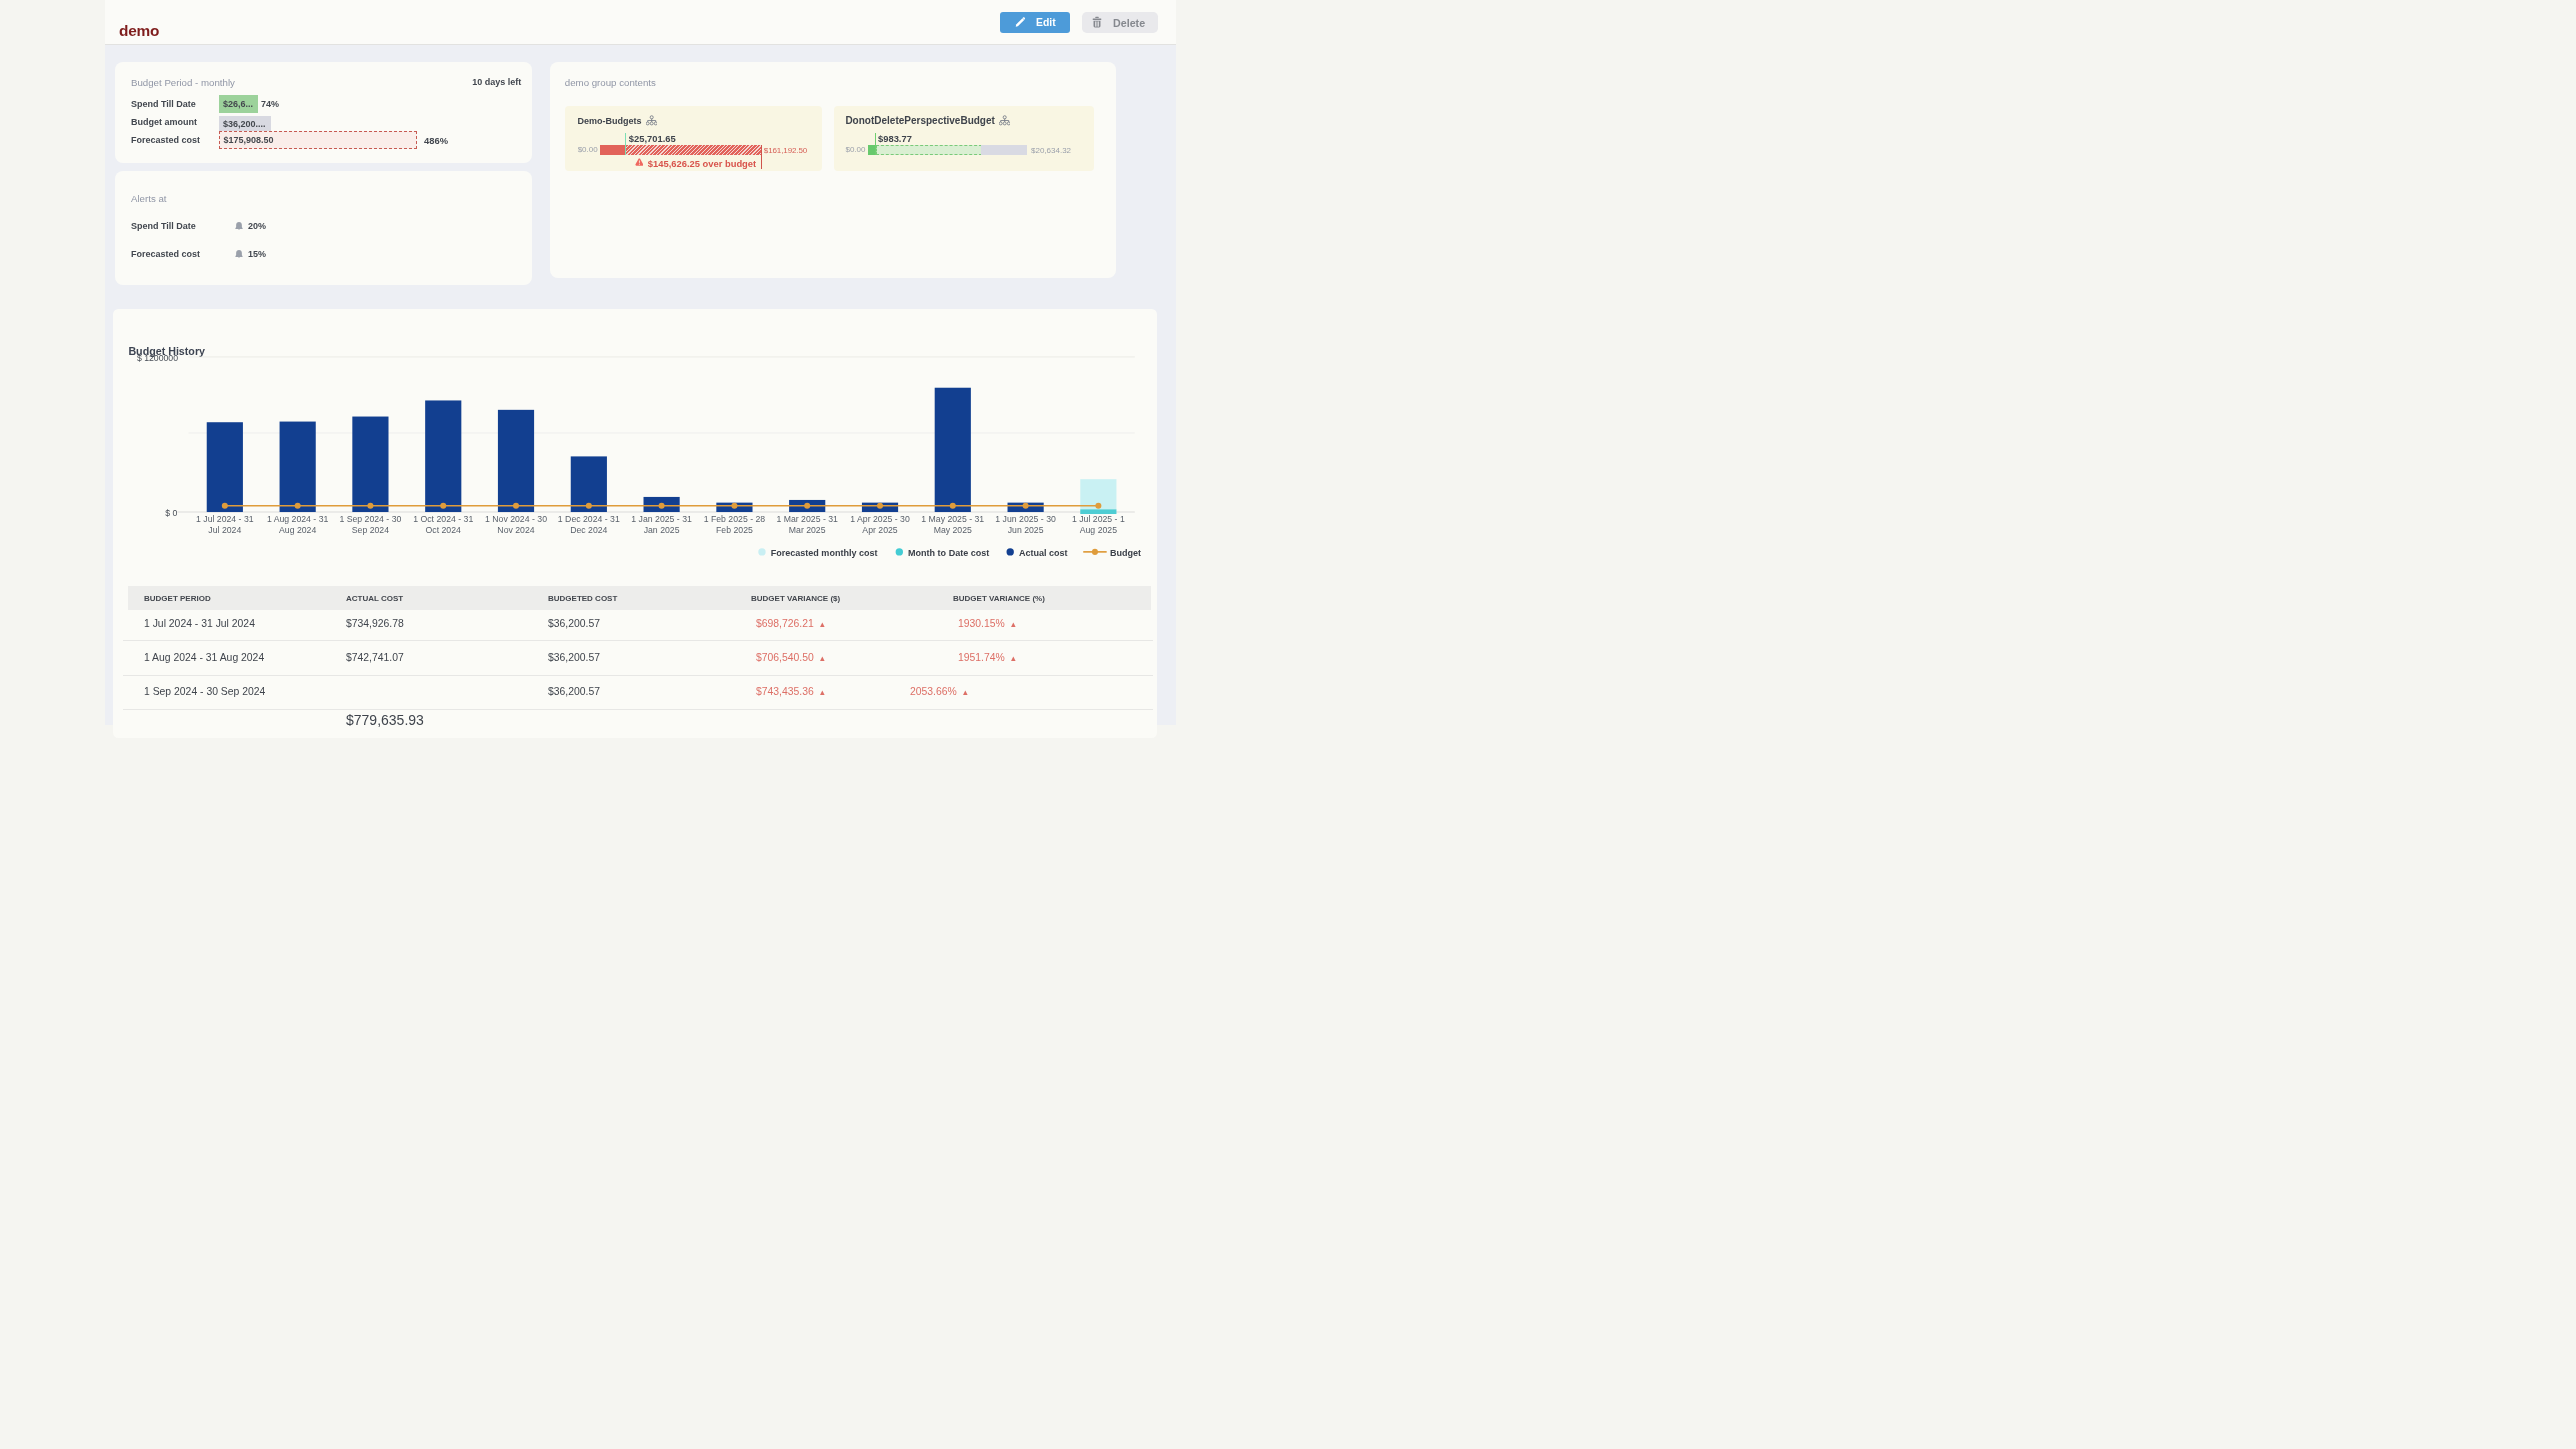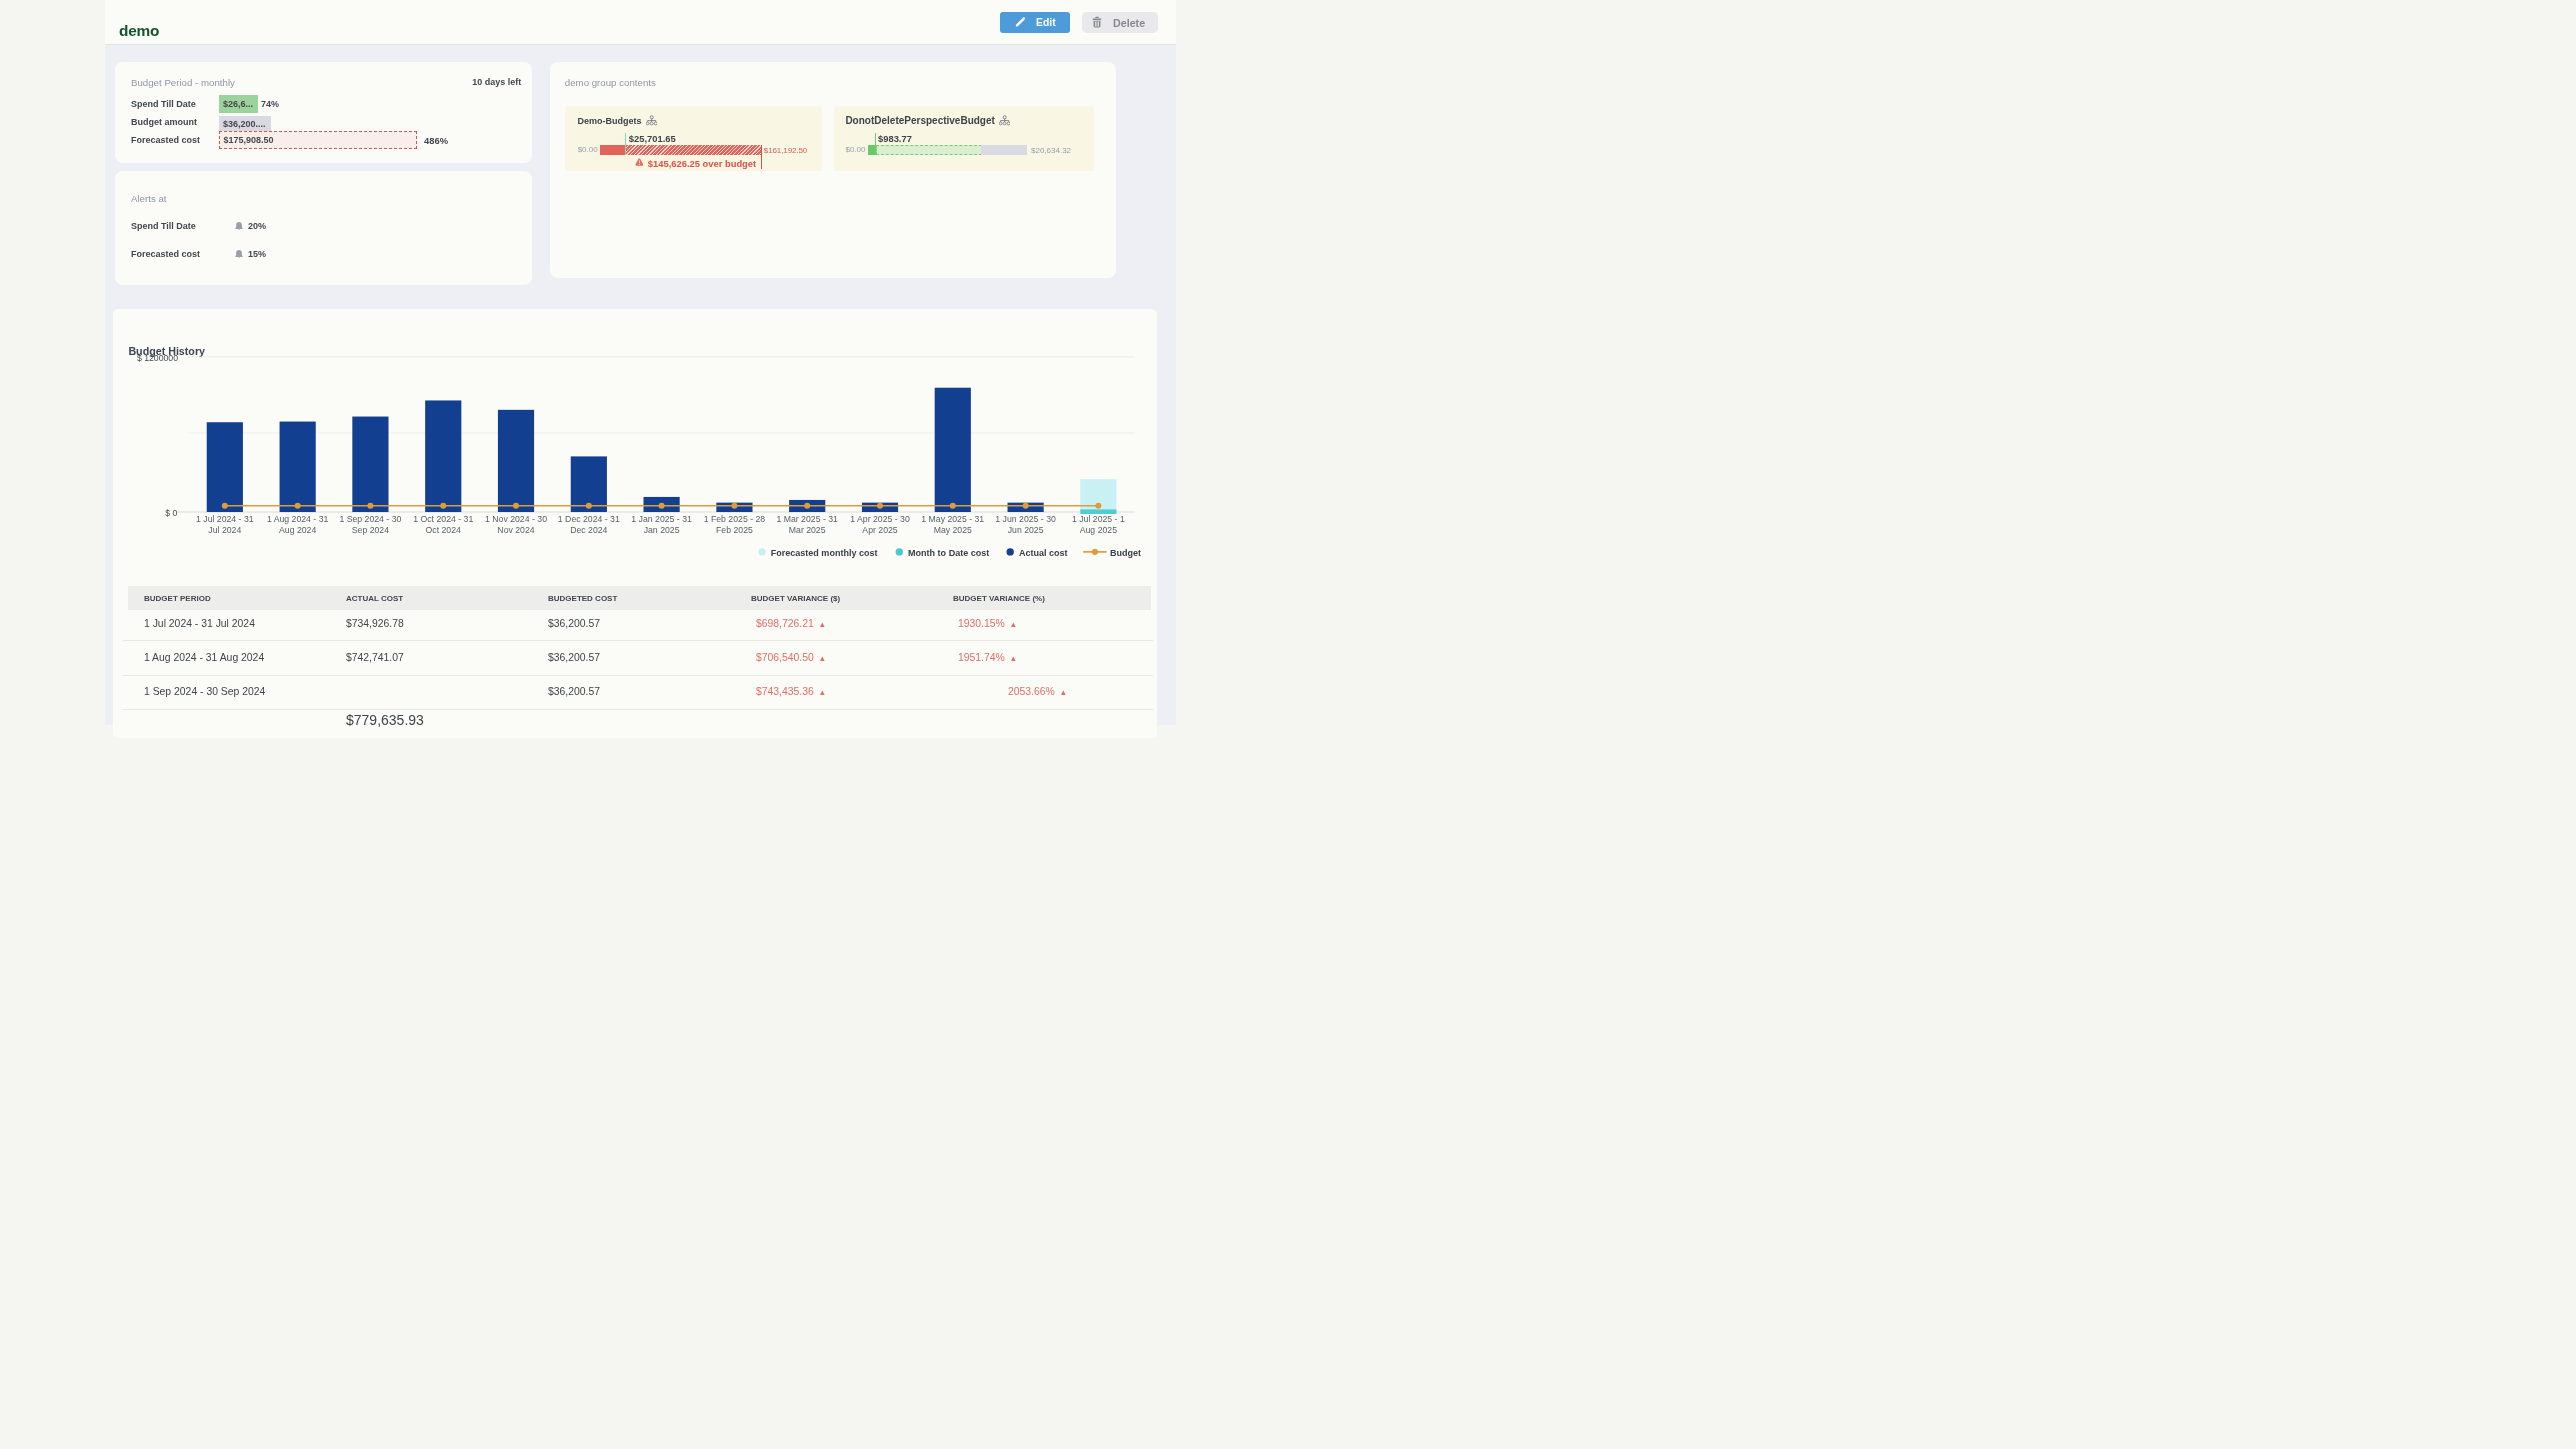--- a/index.html
+++ b/index.html
@@ -9,21 +9,21 @@
   .card { position:absolute; background:#fbfbf7; border-radius:8px; }
   .sect { color:#9096a6; font-size:9.7px; }
   .lbl  { color:#42474f; font-size:9px; font-weight:bold; }
 </style>
 </head>
 <body>
 
 <div class="abs" style="left:105px;top:0;width:1071px;height:725px;background:#edeff4;"></div>
 
 <div class="abs" style="left:105px;top:0;width:1071px;height:45px;background:#fbfbf8;border-bottom:0.7px solid #e2e2e0;"></div>
-<div class="abs" style="left:119px;top:22px;font-size:15.4px;letter-spacing:-0.2px;font-weight:bold;color:#14532d;">demo</div>
+<div class="abs" style="left:119px;top:22px;font-size:15.4px;letter-spacing:-0.2px;font-weight:bold;color:#7f1d1d;">demo</div>
 
 <div class="abs" style="left:1000px;top:12px;width:70px;height:21px;background:#4d9bd9;border-radius:3px;">
   <svg class="abs" style="left:14px;top:3.4px;" width="13.4" height="13.4" viewBox="0 0 20 20">
     <path d="M3.2 14.2 L12.6 4.8 L15.2 7.4 L5.8 16.8 L2.6 17.4 Z" fill="#fff"></path>
     <path d="M13.5 3.9 c0.6-0.6 1.6-0.6 2.2 0 l0.4 0.4 c0.6 0.6 0.6 1.6 0 2.2 l-0.7 0.7 -2.6-2.6 Z" fill="#fff"></path>
   </svg>
   <div class="abs" style="left:36px;top:4.7px;font-size:10.4px;font-weight:bold;color:#fff;">Edit</div>
 </div>
 
 <div class="abs" style="left:1082px;top:12px;width:76px;height:21px;background:#e9e9ec;border-radius:4.7px;">
@@ -222,17 +222,17 @@
 <div class="abs" style="left:958px;top:618px;font-size:10.4px;color:#dd6f66;">1930.15%<span style="font-size:7.7px;margin-left:4.7px;">▲</span></div>
 <div class="abs" style="left:144px;top:652px;font-size:10.4px;color:#3f444c;">1 Aug 2024 - 31 Aug 2024</div>
 <div class="abs" style="left:346px;top:652px;font-size:10.4px;color:#3f444c;">$742,741.07</div>
 <div class="abs" style="left:548px;top:652px;font-size:10.4px;color:#3f444c;">$36,200.57</div>
 <div class="abs" style="left:756px;top:652px;font-size:10.4px;color:#dd6f66;">$706,540.50<span style="font-size:7.7px;margin-left:4.7px;">▲</span></div>
 <div class="abs" style="left:958px;top:652px;font-size:10.4px;color:#dd6f66;">1951.74%<span style="font-size:7.7px;margin-left:4.7px;">▲</span></div>
 <div class="abs" style="left:144px;top:686px;font-size:10.4px;color:#3f444c;">1 Sep 2024 - 30 Sep 2024</div>
 <div class="abs" style="left:346px;top:686px;font-size:14px;color:#3f444c;margin-top:26px;">$779,635.93</div>
 <div class="abs" style="left:548px;top:686px;font-size:10.4px;color:#3f444c;">$36,200.57</div>
 <div class="abs" style="left:756px;top:686px;font-size:10.4px;color:#dd6f66;">$743,435.36<span style="font-size:7.7px;margin-left:4.7px;">▲</span></div>
-<div class="abs" style="left:1008px;top:686px;font-size:10.4px;color:#dd6f66;">2053.66%<span style="font-size:7.7px;margin-left:4.7px;">▲</span></div>
+<div class="abs" style="left:910px;top:686px;font-size:10.4px;color:#dd6f66;">2053.66%<span style="font-size:7.7px;margin-left:4.7px;">▲</span></div>
 <div class="abs" style="left:123px;top:640px;width:1030px;height:0.7px;background:#e7e7e5;"></div>
 <div class="abs" style="left:123px;top:675px;width:1030px;height:0.7px;background:#e7e7e5;"></div>
 <div class="abs" style="left:123px;top:709px;width:1030px;height:0.7px;background:#e7e7e5;"></div>
 
 
 </body></html>

